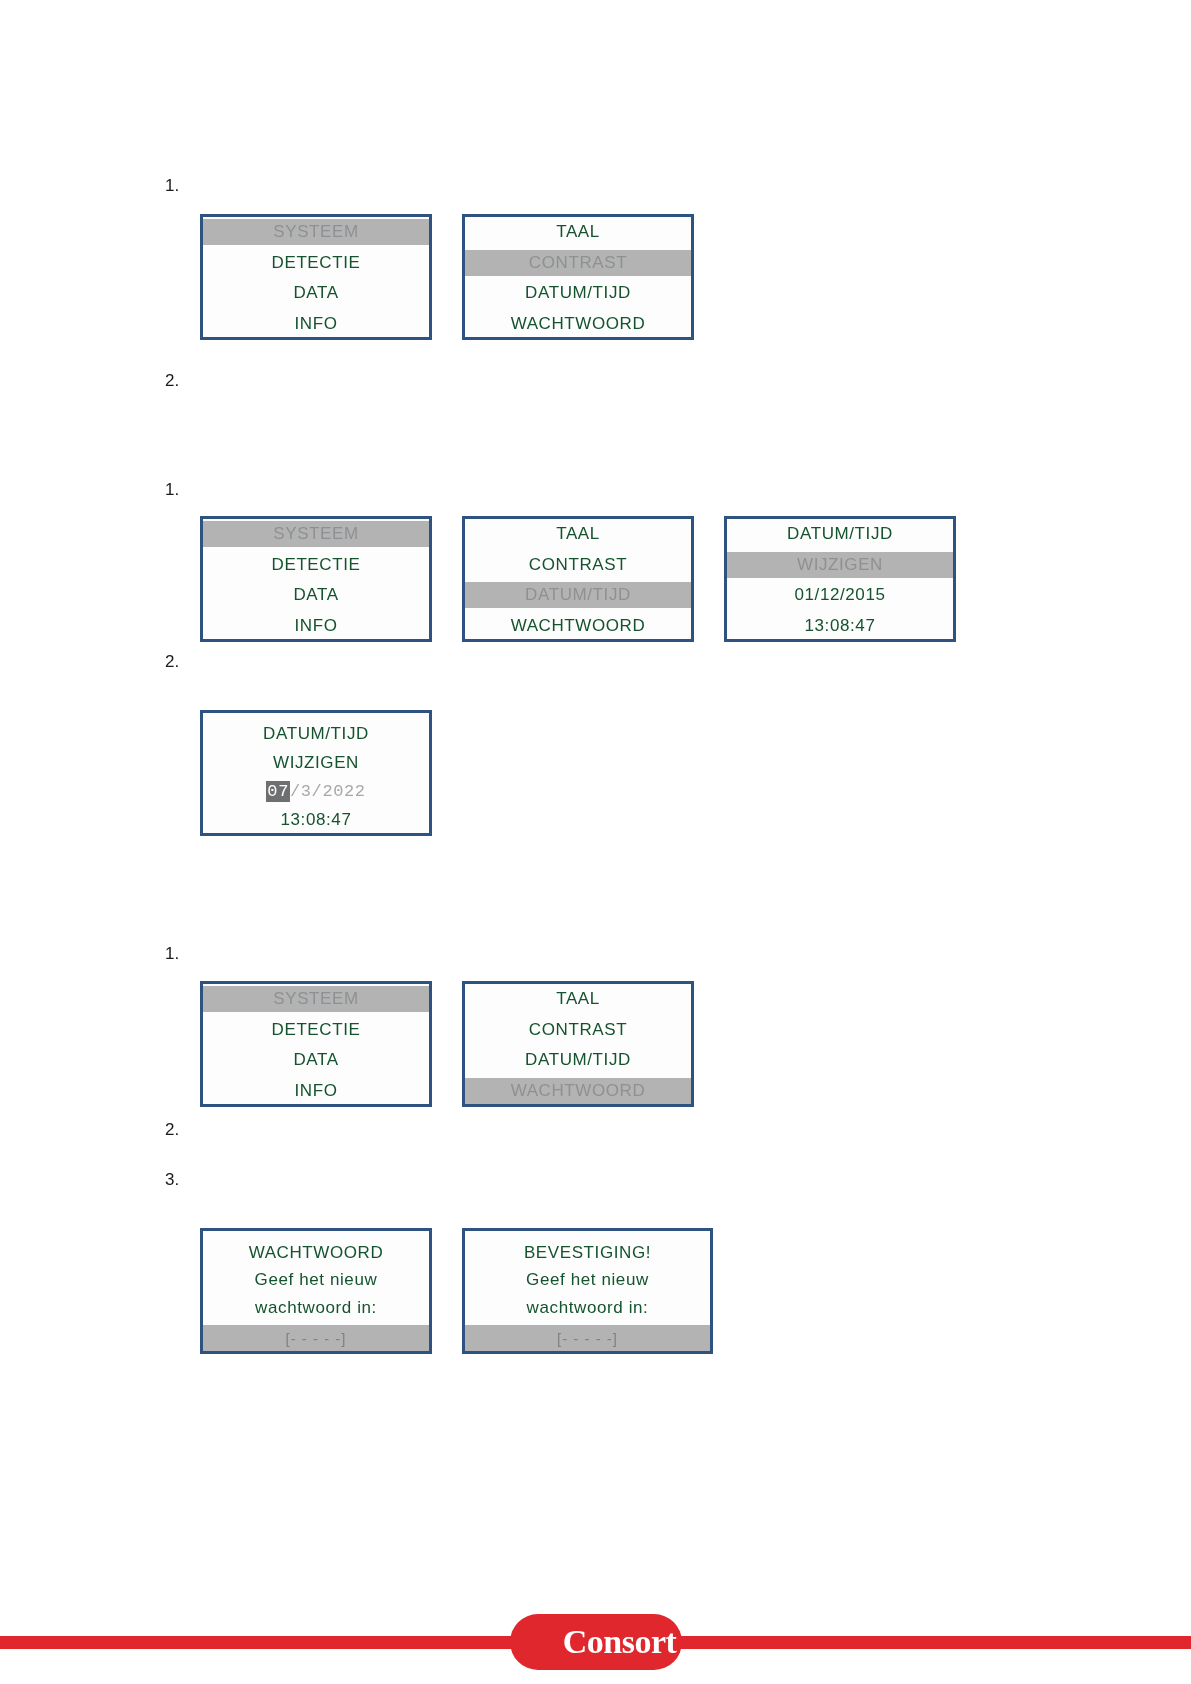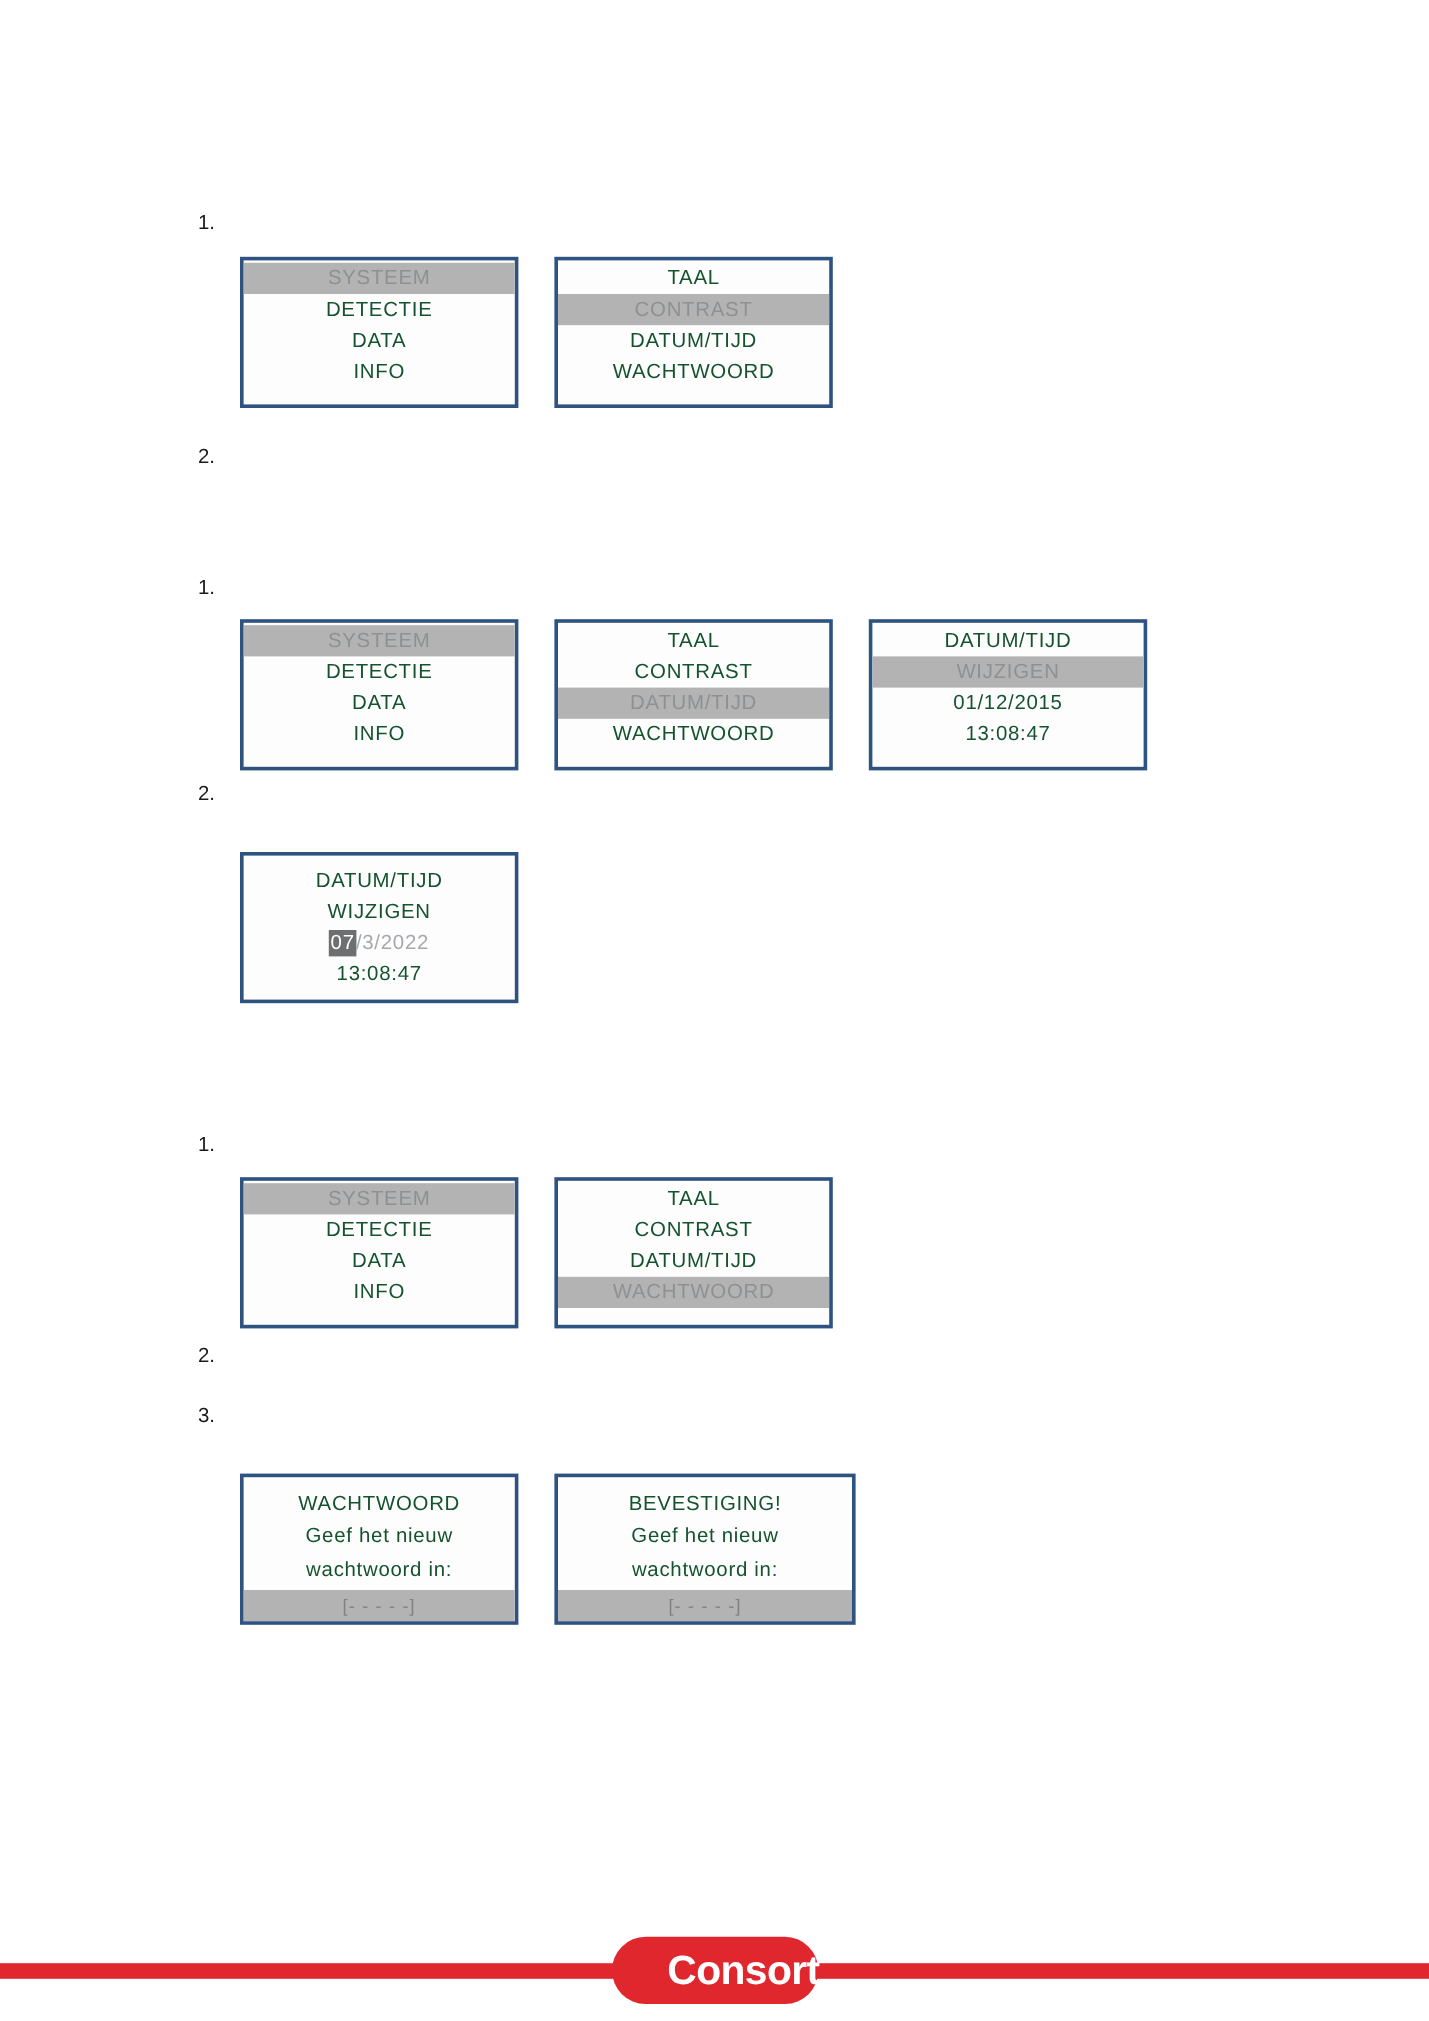--- a/index.html
+++ b/index.html
@@ -32,21 +32,21 @@
 
   
   .lcd {
     position: absolute;
     box-sizing: border-box;
     border: 3px solid #2e5381;
     background: #fdfdfd;
     overflow: hidden;
     display: flex;
     flex-direction: column;
-    justify-content: flex-start;
+    justify-content: space-between;
   }
   .lcd-row {
     text-align: center;
     color: #14532d;
     font-family: "Liberation Sans", sans-serif;
     letter-spacing: 0.6px;
     white-space: nowrap;
     box-sizing: border-box;
     display: flex;
     align-items: center;
@@ -84,20 +84,21 @@
 
   
   .date-line {
     display: flex;
     align-items: center;
     justify-content: center;
     height: 26px;
     font-size: 17px;
     color: #a6a8ab;
     letter-spacing: 0.6px;
+    font-family: Liberation Mono, monospace;
   }
   .date-cursor {
     background: #6d6f71;
     color: #ffffff;
     padding: 1px 1px;
     display: inline-block;
   }
 
   
   .footer {
@@ -123,21 +124,21 @@
     width: 172px;
     height: 56px;
     background: #e1272e;
     border-radius: 28px;
     display: flex;
     align-items: center;
     justify-content: center;
   }
   .footer-logo span {
     color: #ffffff;
-    font-family: Liberation Sans, sans-serif;
+    font-family: Liberation Serif, serif;
     font-size: 34px;
     font-weight: bold;
     letter-spacing: -0.5px;
     margin-left: 48px;
   }
 </style>
 </head>
 <body>
 
 <div class="page">

